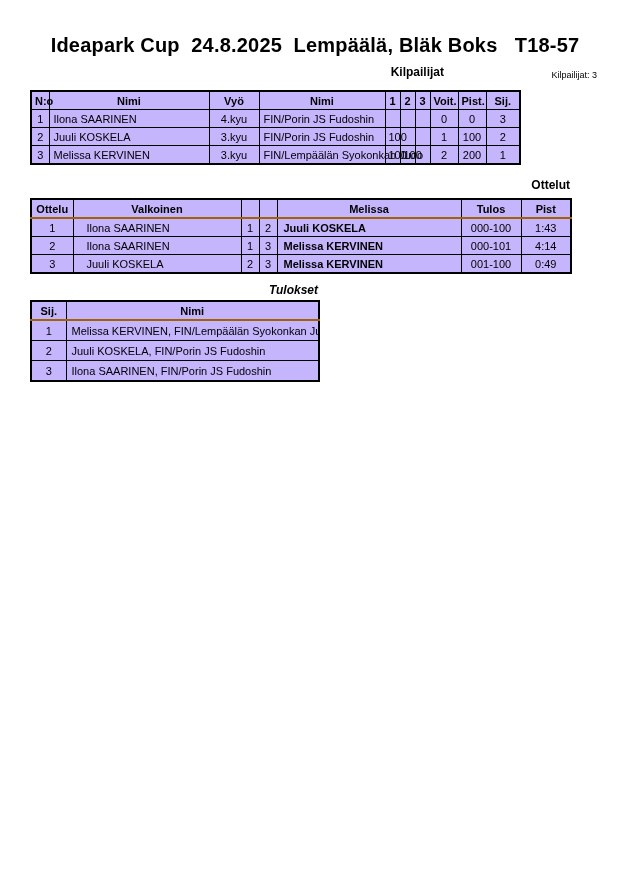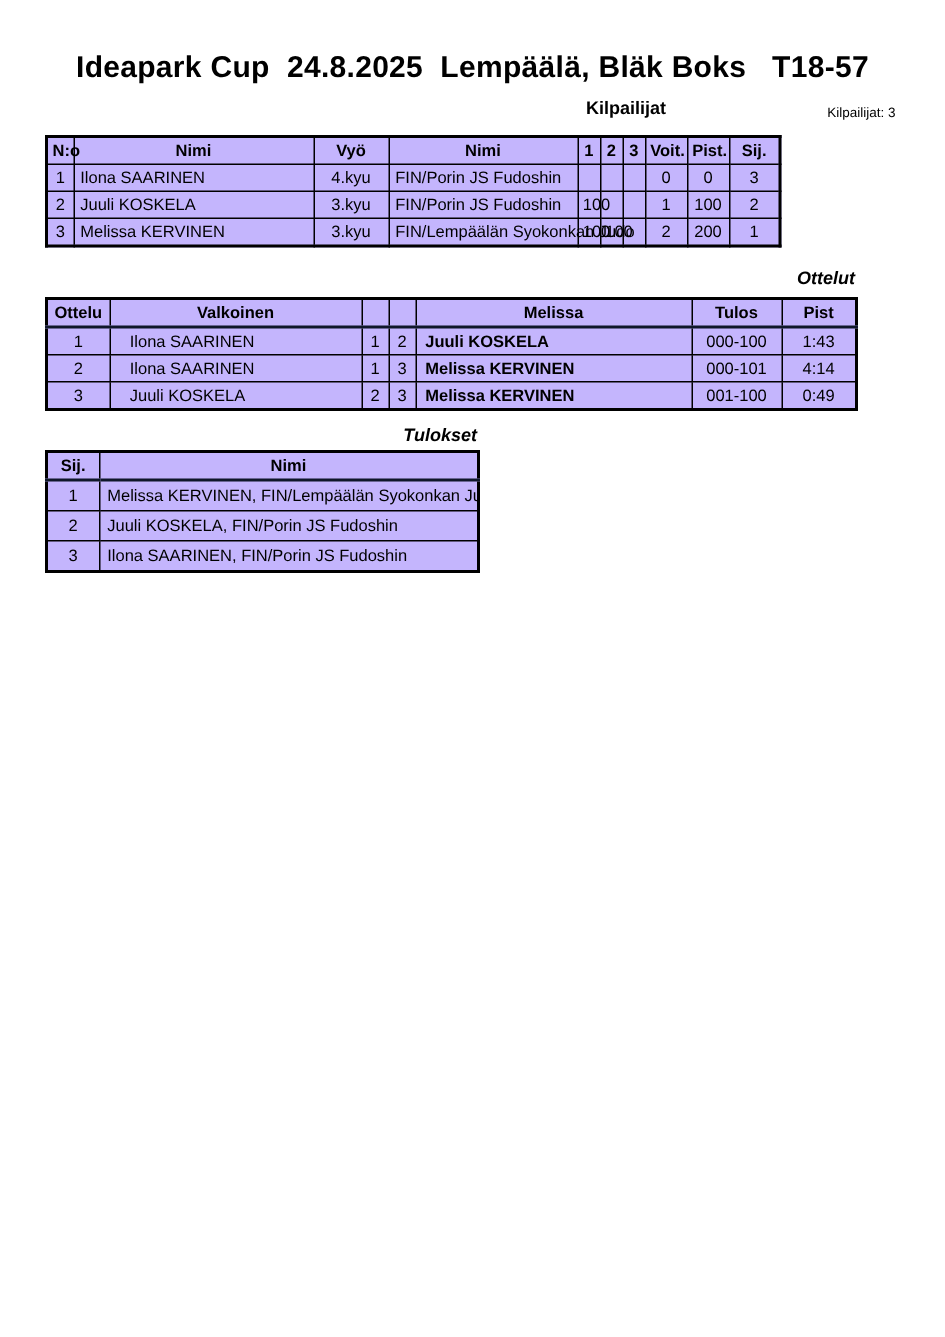--- a/index.html
+++ b/index.html
@@ -2,30 +2,30 @@
 <html><head>
 <meta charset="utf-8">
 <style>
   html,body{margin:0;padding:0;}
   body{width:630px;height:891px;background:#ffffff;font-family:"Liberation Sans",sans-serif;color:#000;}
   .page{position:relative;width:630px;height:891px;background:#fff;overflow:hidden;}
   .title{position:absolute;top:34px;left:0;width:630px;text-align:center;font-size:20px;font-weight:bold;white-space:pre;letter-spacing:0.2px;}
   .meta{position:absolute;top:70px;right:33px;font-size:9px;}
   .section-label{position:absolute;font-size:12px;font-weight:bold;text-align:right;}
   .lbl-competitors{top:65px;left:30px;width:414px;}
-  .lbl-matches{top:178px;left:30px;width:540px;font-style:italic;}
+  .lbl-matches{top:178px;left:30px;width:540px;}
   .lbl-results{top:283px;left:30px;width:288px;font-style:italic;}
   table{position:absolute;border-collapse:collapse;table-layout:fixed;font-size:11px;border:2px solid #000;background:#c4b5fd;}
   td,th{border:1px solid #000;height:17px;padding:0 3px;white-space:nowrap;text-align:center;overflow:visible;}
   th{font-weight:bold;}
   td.l{text-align:left;padding-left:4px;}
   .t-competitors{top:90px;left:30px;width:489px;}
   .t-matches{top:198px;left:30px;width:540px;}
   .t-results{top:300px;left:30px;width:288px;}
-  .t-matches tr.head th,.t-results tr.head th{border-bottom:2px solid #0f172a;text-align:center;}
+  .t-matches tr.head th,.t-results tr.head th{border-bottom:2px solid #a16207;text-align:center;}
   .t-matches td.wname{text-align:left;padding-left:13px;}
   .t-matches td.bname{text-align:left;padding-left:6px;font-weight:bold;}
   .t-results td{height:19px;}
   .t-results td.l{padding-left:5px;overflow:hidden;}
 </style>
 </head>
 <body>
 
 <div class="page">
 

